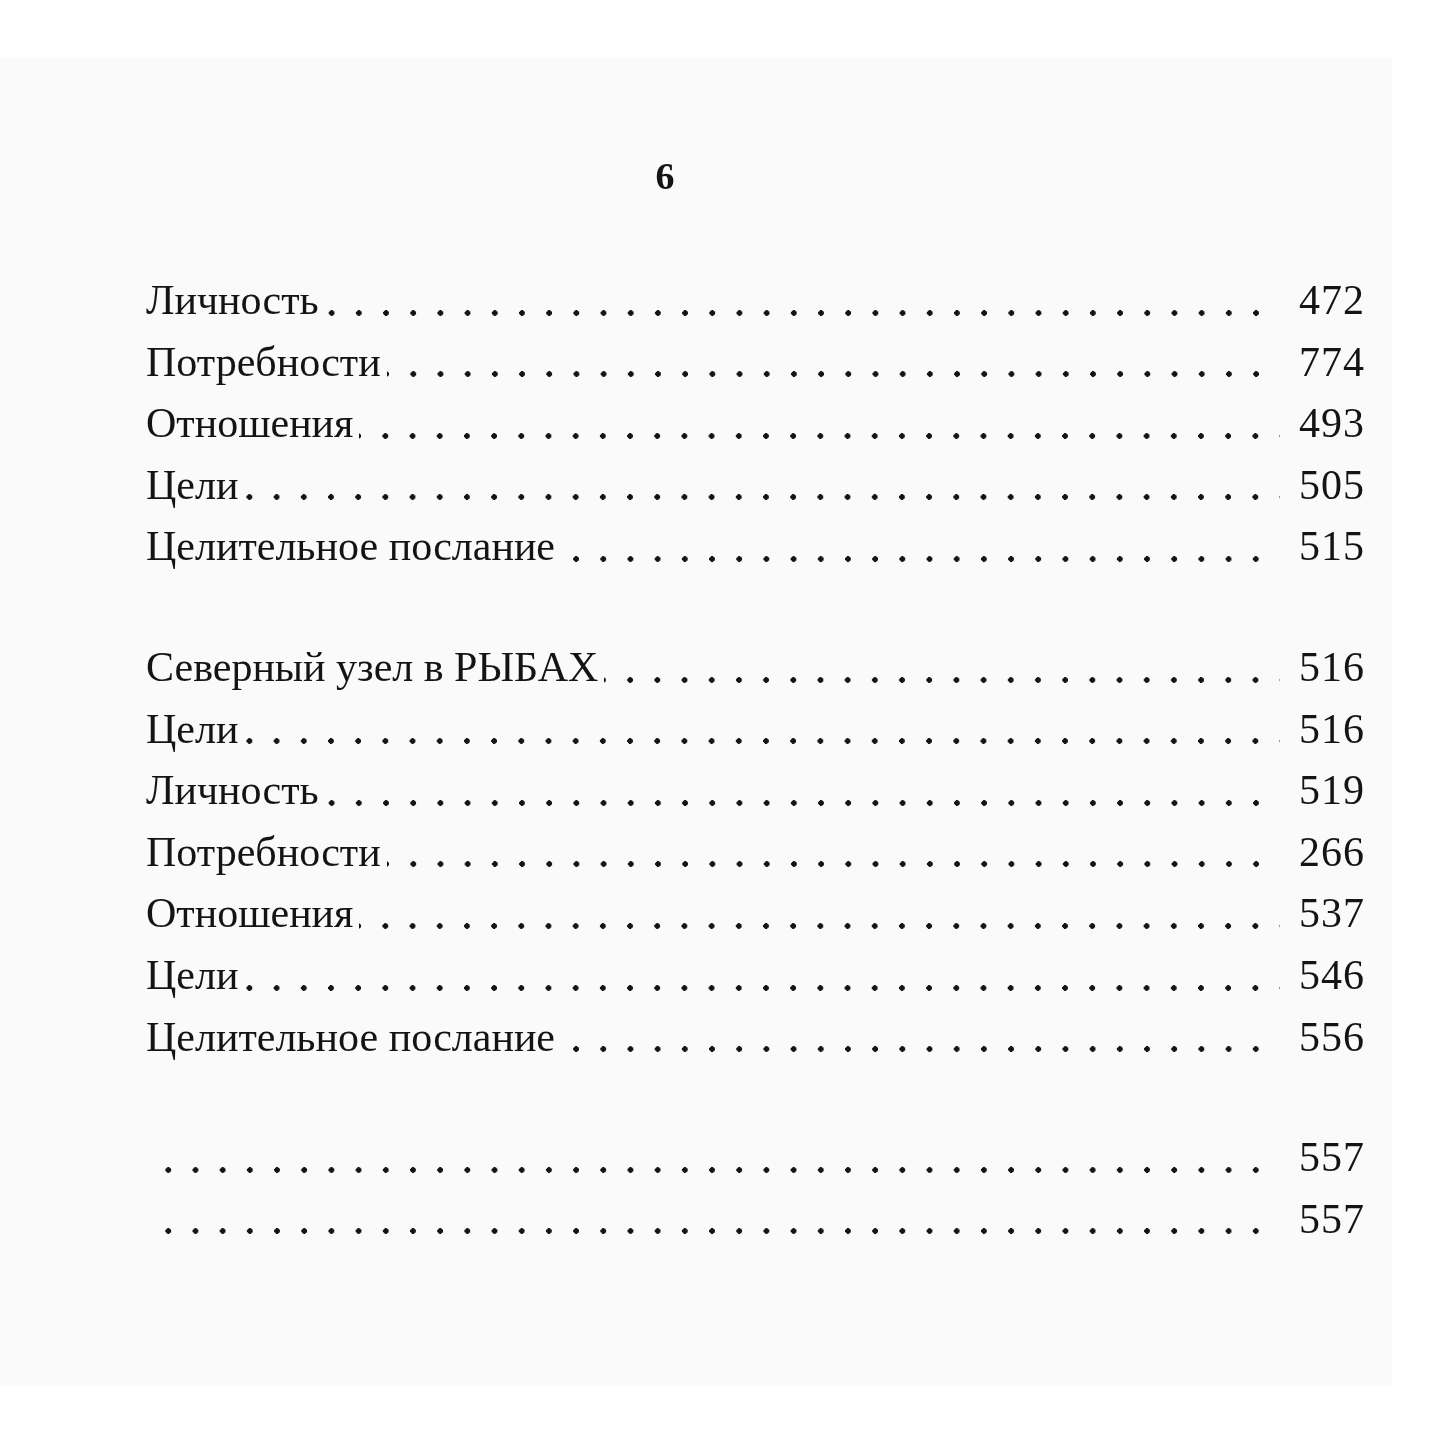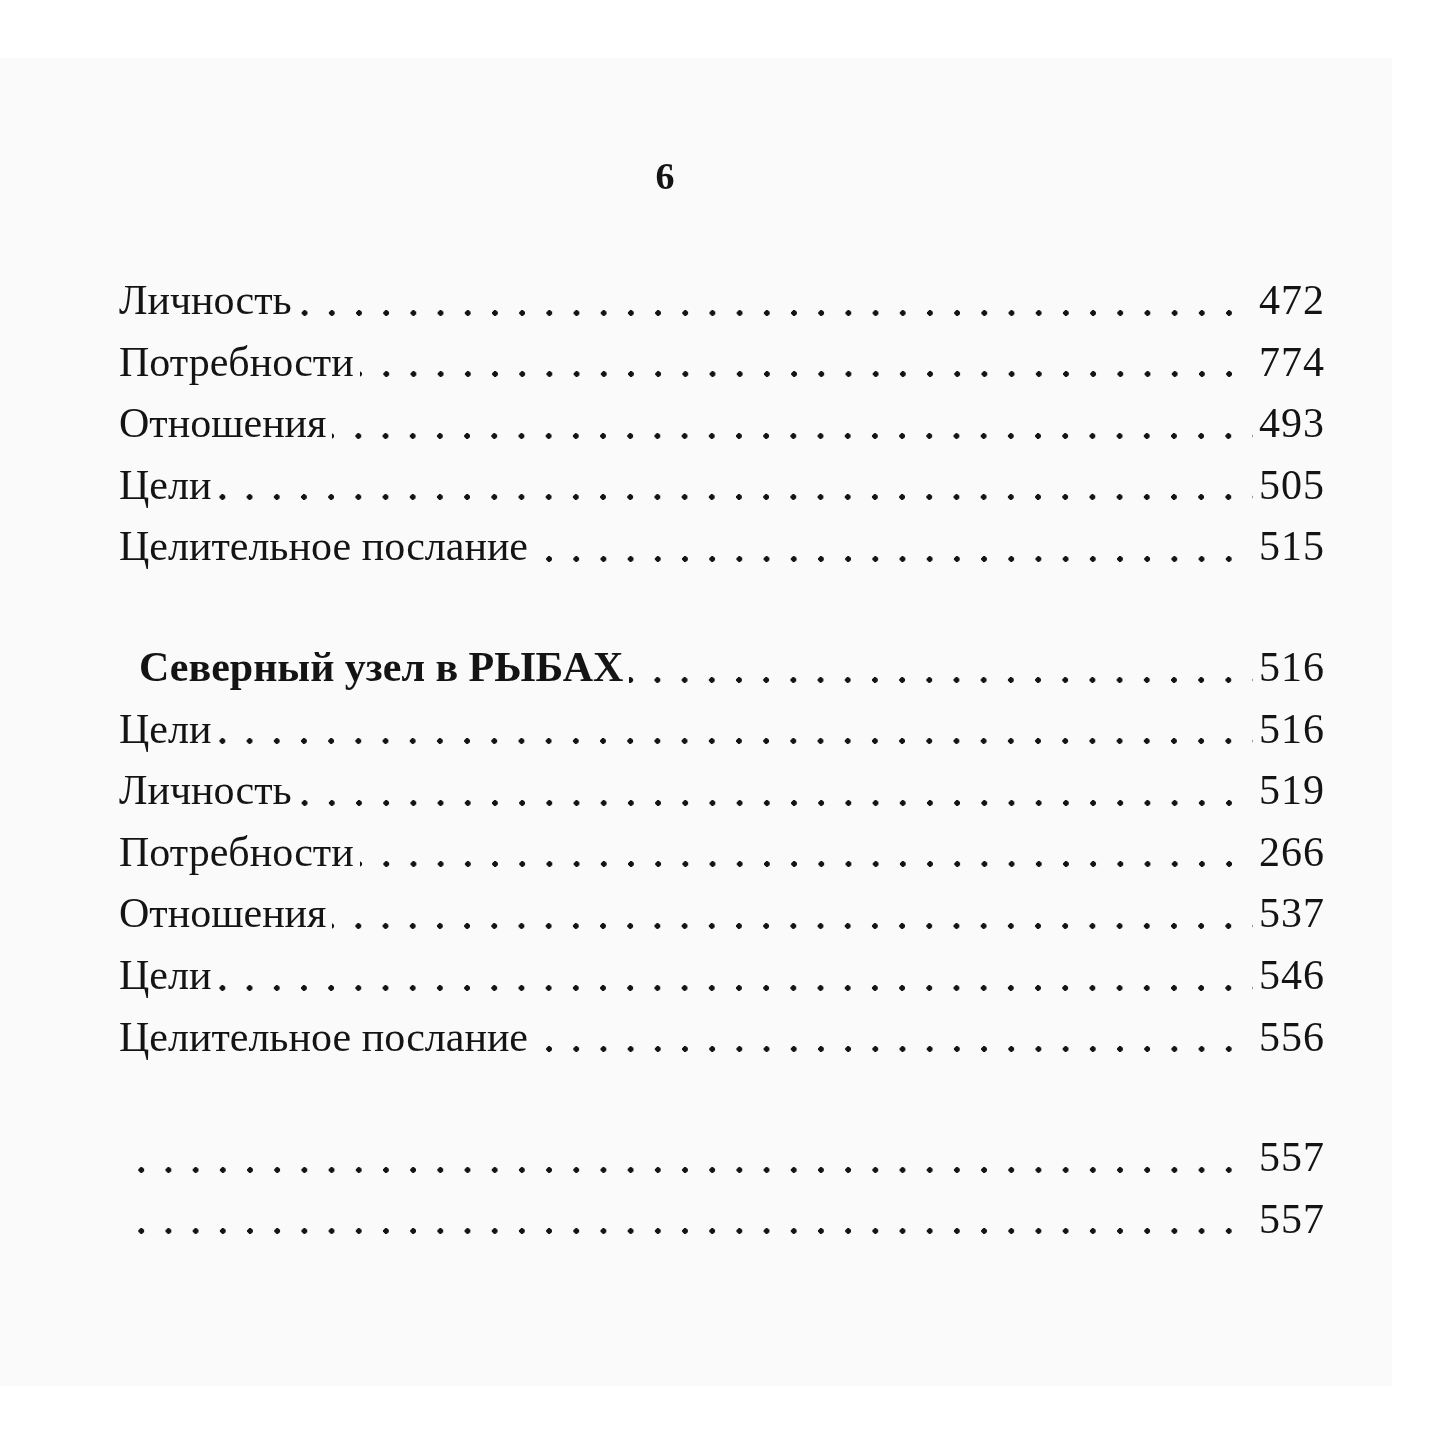--- a/index.html
+++ b/index.html
@@ -28,35 +28,34 @@
       top: 92px;
       left: 0;
       width: 1330px;
       text-align: center;
       font-weight: bold;
       font-size: 38px;
       line-height: 52px;
     }
     .toc-group {
       position: absolute;
-      left: 119px;
+      left: 146px;
       width: 1232px;
     }
     .toc-row {
       display: flex;
       align-items: baseline;
       height: 61.6px;
       font-size: 42px;
       line-height: 61.6px;
       white-space: nowrap;
       overflow: hidden;
     }
     .toc-row.bold .toc-title {
-      font-weight: bold;
-      margin-left: 20px;
+      font-weight: normal;
     }
     .toc-title {
       flex: 0 0 auto;
       padding-right: 6px;
     }
     .toc-leader {
       flex: 1 1 auto;
       overflow: hidden;
       position: relative;
       height: 61.6px;
@@ -70,21 +69,21 @@
       bottom: 16px;
       height: 6px;
       background-image: radial-gradient(circle at 3px 3px, #141414 2.6px, transparent 3px);
       background-size: 27.2px 6px;
       background-repeat: repeat-x;
       background-position: right 0 top 0;
     }
     .toc-page {
       flex: 0 0 auto;
       width: 92px;
-      text-align: left;
+      text-align: center;
       padding-left: 6px;
       letter-spacing: 1px;
     }
     #group-1 { top: 212px; }
     #group-2 { top: 579px; }
     #group-3 { top: 1069px; }
   </style>
 </head>
 <body>
 

